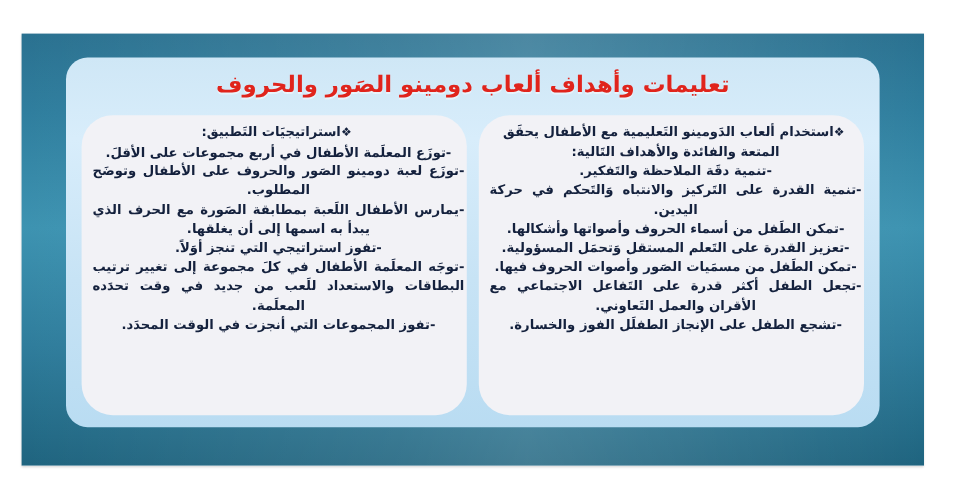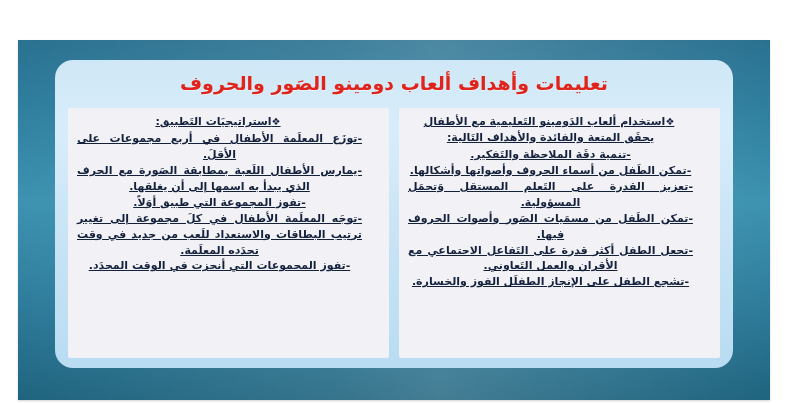--- a/index.html
+++ b/index.html
@@ -18,21 +18,21 @@
     position: relative;
     width: 800px;
     height: 403px;
     background: #ffffff;
   }
 
   
   .frame {
     position: absolute;
     left: 18px;
-    top: 40px;
+    top: 28px;
     width: 752px;
     height: 360px;
     background: linear-gradient(180deg,
         #2a7190 0%,
         #2f7e9e 18%,
         #3d93b1 45%,
         #2f7d9c 72%,
         #1f647f 100%);
     box-shadow: 0 1px 2px rgba(0,0,0,0.18);
   }
@@ -86,30 +86,29 @@
     top: 48px;
     bottom: 10px;
     display: flex;
     flex-direction: row;
     gap: 10px;
   }
 
   .panel {
     flex: 1 1 0;
     background: #f2f2f6;
-    border-radius: 2px;
-    padding: 6px 27px 7px 9px;
+    border-radius: 26px;
+    padding: 6px 2px 7px 9px;
     box-sizing: border-box;
     color: #14213d;
     font-size: 11px;
     line-height: 1.42;
     text-align: justify;
     text-align-last: center;
     overflow: hidden;
-    text-decoration: underline;
   }
 
   .panel-head {
     text-align: center;
     font-weight: bold;
     font-size: 11px;
     margin-bottom: 1px;
     line-height: 1.45;
   }
   .panel-head .bullet {
@@ -136,34 +135,36 @@
 
       <div class="title">تعليمات وأهداف ألعاب دومينو الصَور والحروف</div>
 
       <div class="columns">
 
         <div class="panel">
           <div class="panel-head">
             <span class="bullet">❖</span><span>استخدام ألعاب الدَومينو التَعليمية مع الأطفال يحقَق المتعة والفائدة والأهداف التَالية:</span>
           </div>
           <p class="item">-تنمية دقَة الملاحظة والتَفكير.</p>
+          <p class="item">-تنمية القدرة على التَركيز والانتباه وَالتَحكم في حركة اليدين.</p>
           <p class="item">-تمكن الطَفل من أسماء الحروف وأصواتها وأشكالها.</p>
           <p class="item">-تعزيز القدرة على التَعلم المستقل وَتحمَل المسؤولية.</p>
           <p class="item">-تمكن الطَفل من مسمَيات الصَور وأصوات الحروف فيها.</p>
           <p class="item">-تجعل الطفل أكثر قدرة على التَفاعل الاجتماعي مع الأقران والعمل التَعاوني.</p>
           <p class="item">-تشجع الطفل على الإنجاز الطفلَل الفوز والخسارة.</p>
         </div>
 
         <div class="panel">
           <div class="panel-head">
             <span class="bullet">❖</span><span>استراتيجيَات التَطبيق:</span>
           </div>
           <p class="item">-توزَع المعلَمة الأطفال في أربع مجموعات على الأقلَ.</p>
+          <p class="item">-توزَع لعبة دومينو الصَور والحروف على الأطفال وتوضَح المطلوب.</p>
           <p class="item">-يمارس الأطفال اللَعبة بمطابقة الصَورة مع الحرف الذي يبدأ به اسمها إلى أن يغلقها.</p>
-          <p class="item">-تفوز المجموعة التي طبيق أوَلاً.</p>
+          <p class="item">-تفوز استراتيجي التي تنجز أوَلاً.</p>
           <p class="item">-توجَه المعلَمة الأطفال في كلَ مجموعة إلى تغيير ترتيب البطاقات والاستعداد للَعب من جديد في وقت تحدَده المعلَمة.</p>
           <p class="item">-تفوز المجموعات التي أنجزت في الوقت المحدَد.</p>
         </div>
 
       </div>
     </div>
   </div>
 </div>
 
 </body></html>

